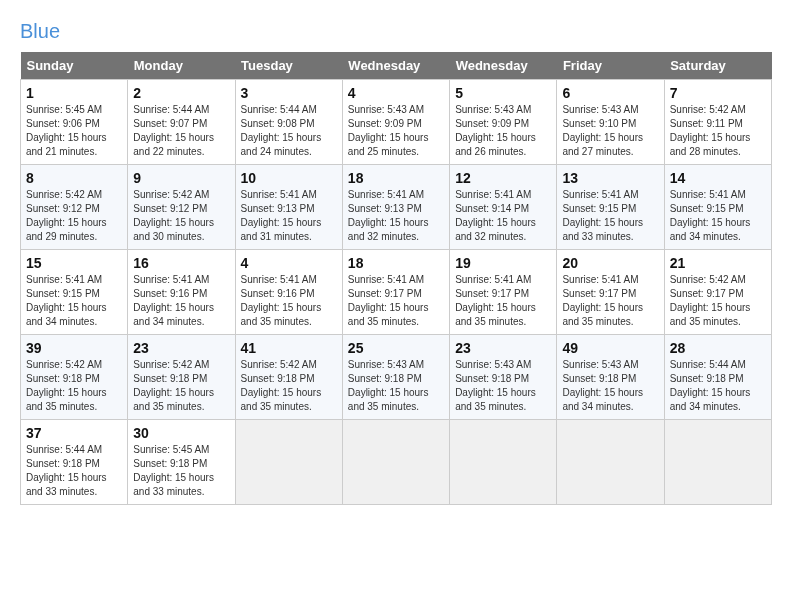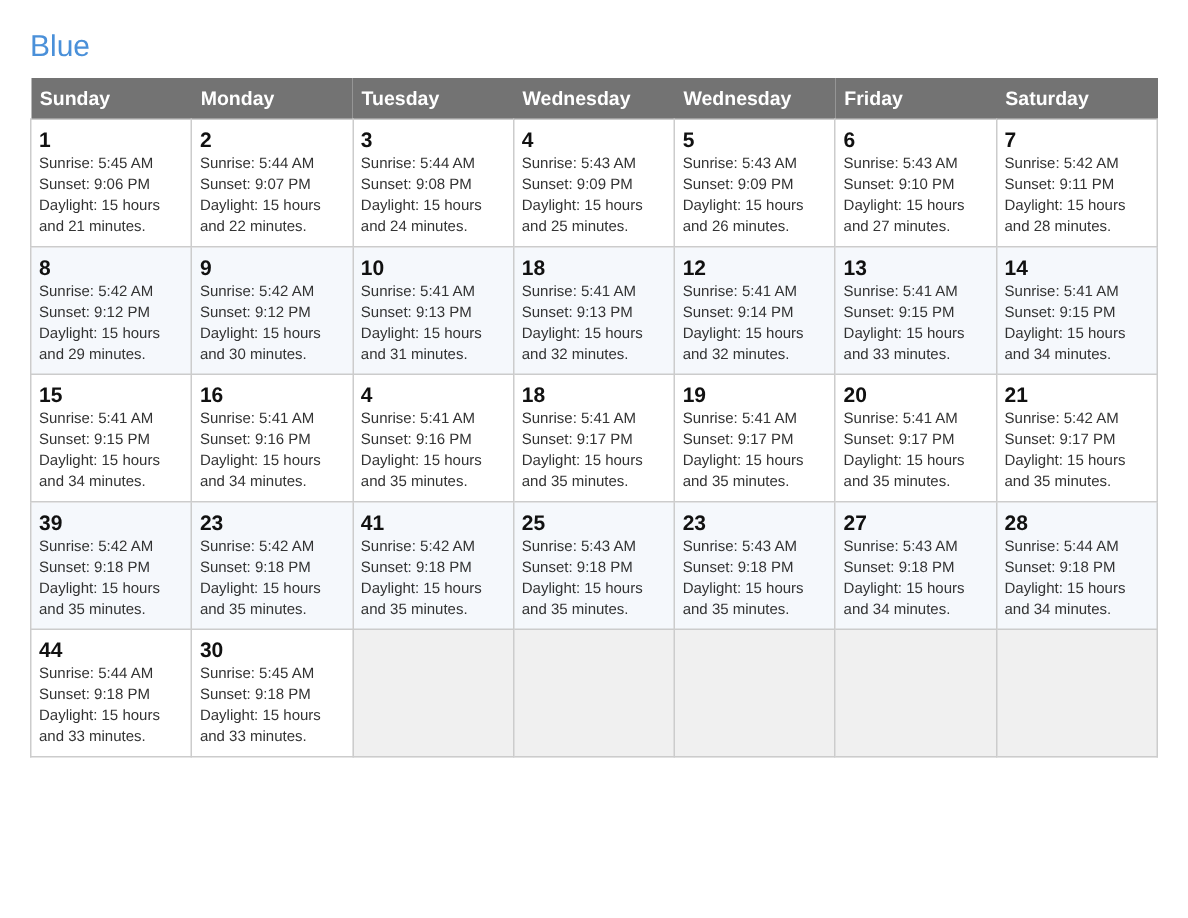--- a/index.html
+++ b/index.html
@@ -323,39 +323,39 @@
         </td>
         <td>
           <span class="day-num">23</span>
         <div class="day-info">
           Sunrise: 5:43 AM<br>
           Sunset: 9:18 PM<br>
           Daylight: 15 hours and 35 minutes.
         </div>
         </td>
         <td>
-          <span class="day-num">27</span>
+          <span class="day-num">49</span>
         <div class="day-info">
           Sunrise: 5:43 AM<br>
           Sunset: 9:18 PM<br>
           Daylight: 15 hours and 34 minutes.
         </div>
         </td>
         <td>
           <span class="day-num">28</span>
         <div class="day-info">
           Sunrise: 5:44 AM<br>
           Sunset: 9:18 PM<br>
           Daylight: 15 hours and 34 minutes.
         </div>
         </td>
       </tr>
       <tr>
         <td>
-          <span class="day-num">44</span>
+          <span class="day-num">37</span>
         <div class="day-info">
           Sunrise: 5:44 AM<br>
           Sunset: 9:18 PM<br>
           Daylight: 15 hours and 33 minutes.
         </div>
         </td>
         <td>
           <span class="day-num">30</span>
         <div class="day-info">
           Sunrise: 5:45 AM<br>

